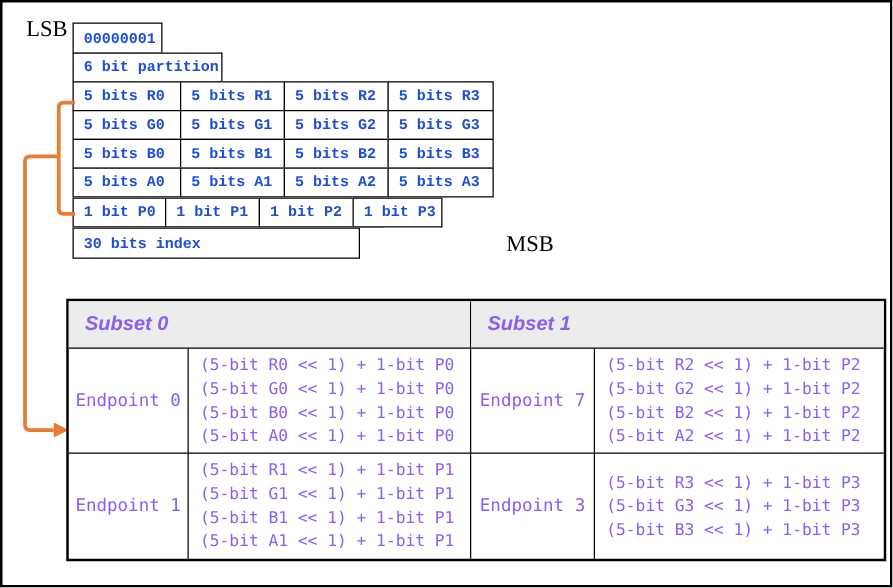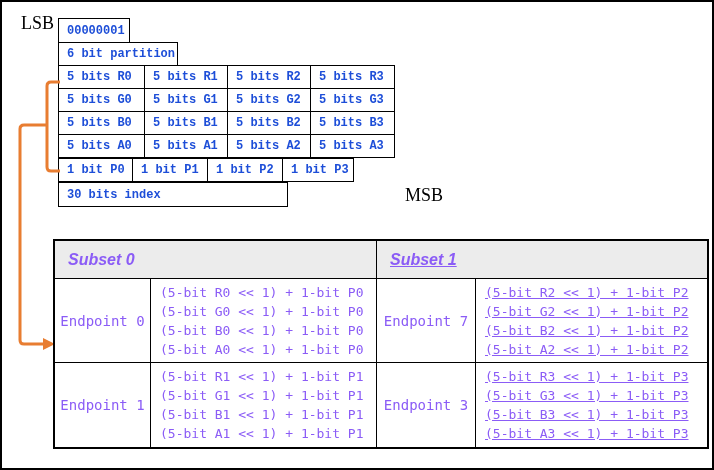--- a/index.html
+++ b/index.html
@@ -41,21 +41,21 @@
   .ep{
     display:flex;align-items:center;justify-content:center;
     font:14px "DejaVu Sans Mono",monospace;
     border-right:1px solid #000;border-bottom:1px solid #000;white-space:nowrap;
   }
   .fm{
     display:flex;flex-direction:column;justify-content:center;
     padding-left:9px;font:13px "DejaVu Sans Mono",monospace;line-height:19px;
     border-right:1px solid #000;border-bottom:1px solid #000;white-space:nowrap;
   }
-  .lastcol{border-right:none;text-decoration:underline;}
+  .lastcol{border-right:none;}
   .lastrow{border-bottom:none;}
 </style>
 </head>
 <body>
 
 <div class="canvas">
 
   <div class="corner-label" style="left:19px;top:11px">LSB</div>
   <div class="corner-label" style="left:403px;top:183px">MSB</div>
 
@@ -119,17 +119,16 @@
       <div>(5-bit R1 &lt;&lt; 1) + 1-bit P1</div>
       <div>(5-bit G1 &lt;&lt; 1) + 1-bit P1</div>
       <div>(5-bit B1 &lt;&lt; 1) + 1-bit P1</div>
       <div>(5-bit A1 &lt;&lt; 1) + 1-bit P1</div>
     </div>
     <div class="ep lastrow">Endpoint 3</div>
     <div class="fm lastcol lastrow">
       <div>(5-bit R3 &lt;&lt; 1) + 1-bit P3</div>
       <div>(5-bit G3 &lt;&lt; 1) + 1-bit P3</div>
       <div>(5-bit B3 &lt;&lt; 1) + 1-bit P3</div>
-      <div>(5-bit A3 &lt;&lt; 1) + 1-bit P3</div>
     </div>
   </div>
 
 </div>
 
 </body></html>

